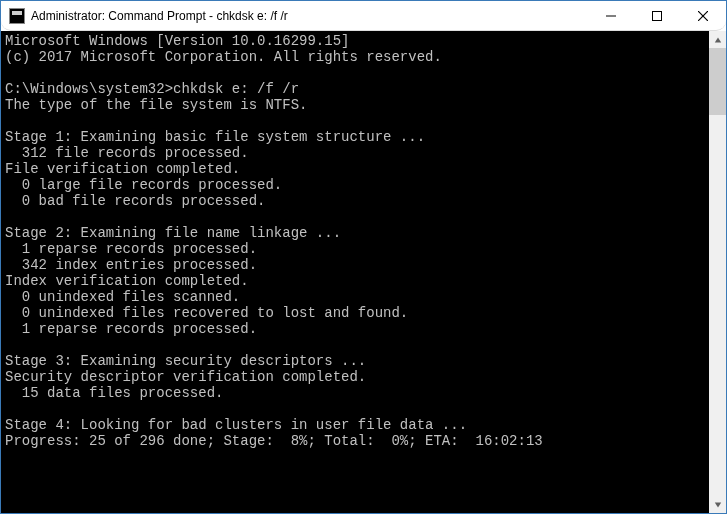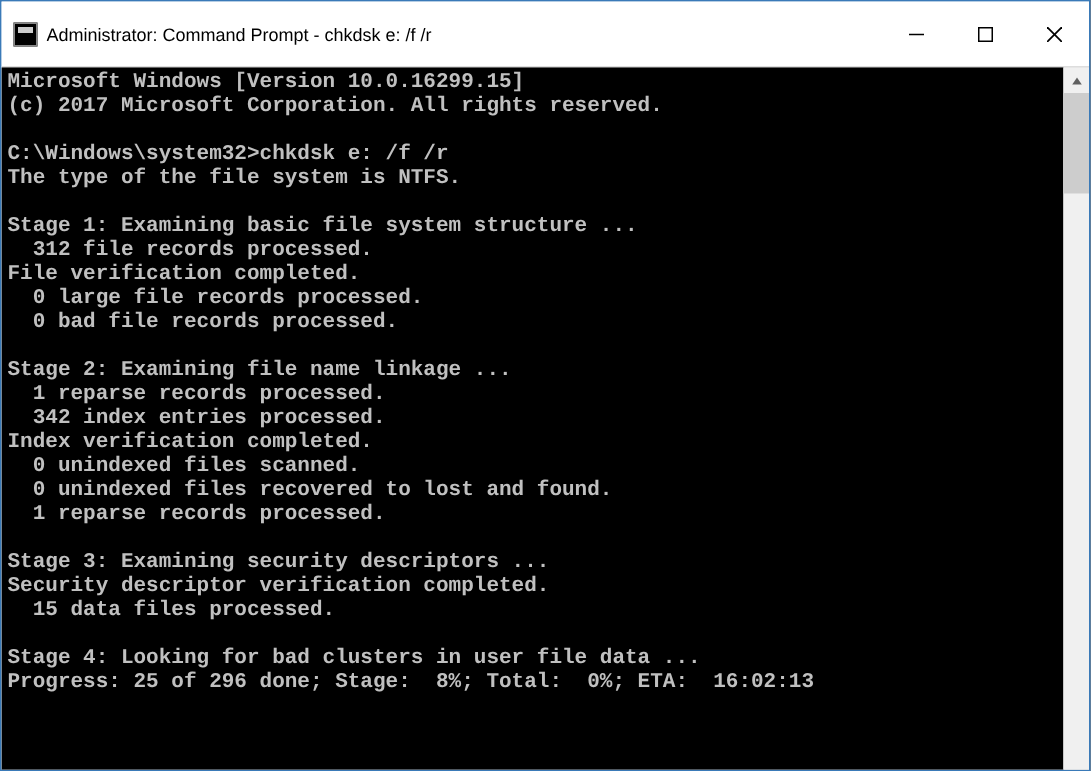--- a/index.html
+++ b/index.html
@@ -5,25 +5,26 @@
     * { margin: 0; padding: 0; box-sizing: border-box; }
     body {
       background: #fff;
       width: 727px;
       height: 514px;
       overflow: hidden;
       font-family: "Segoe UI", Tahoma, sans-serif;
       border: 1px solid #3a7ab8;
     }
     .titlebar {
-      height: 44px;
+      height: 30px;
       background: #fff;
       display: flex;
       align-items: center;
       border-bottom: 1px solid #ddd;
+      border-radius: 10px;
     }
     .app-icon {
       width: 16px;
       height: 16px;
       margin-left: 8px;
       margin-right: 6px;
       background: #000;
       position: relative;
       border: 1px solid #888;
     }
@@ -57,23 +58,22 @@
       color: #000;
       background: transparent;
       border: none;
       cursor: pointer;
     }
     .win-btn svg { width: 10px; height: 10px; stroke: #000; stroke-width: 1; fill: none; }
     .win-btn.close svg { stroke-width: 1.2; }
     .console-wrap {
       position: relative;
       height: calc(100% - 30px);
-      background: #a3a3a3;
+      background: #5eead4;
       display: flex;
-      font-weight: bold;
     }
     .console {
       flex: 1;
       background: #000;
       color: #c0c0c0;
       font-family: Consolas, "Courier New", monospace;
       font-size: 14px;
       line-height: 16px;
       padding: 2px 4px;
       white-space: pre;

